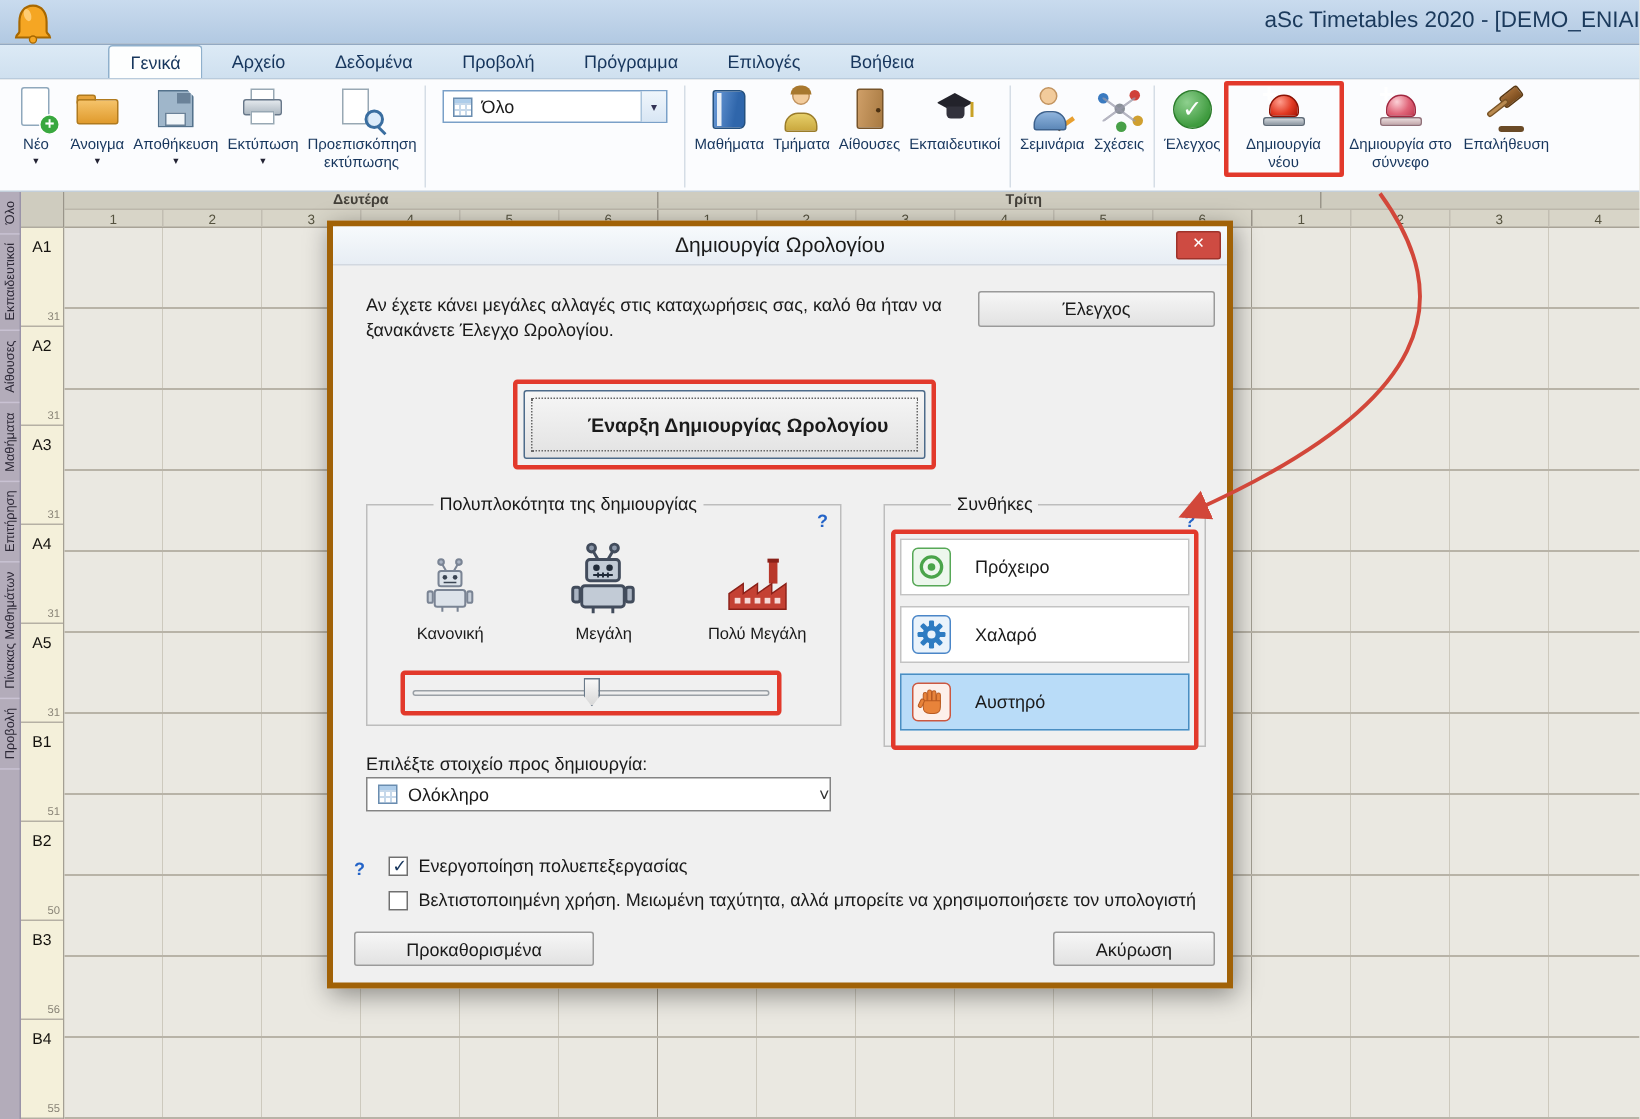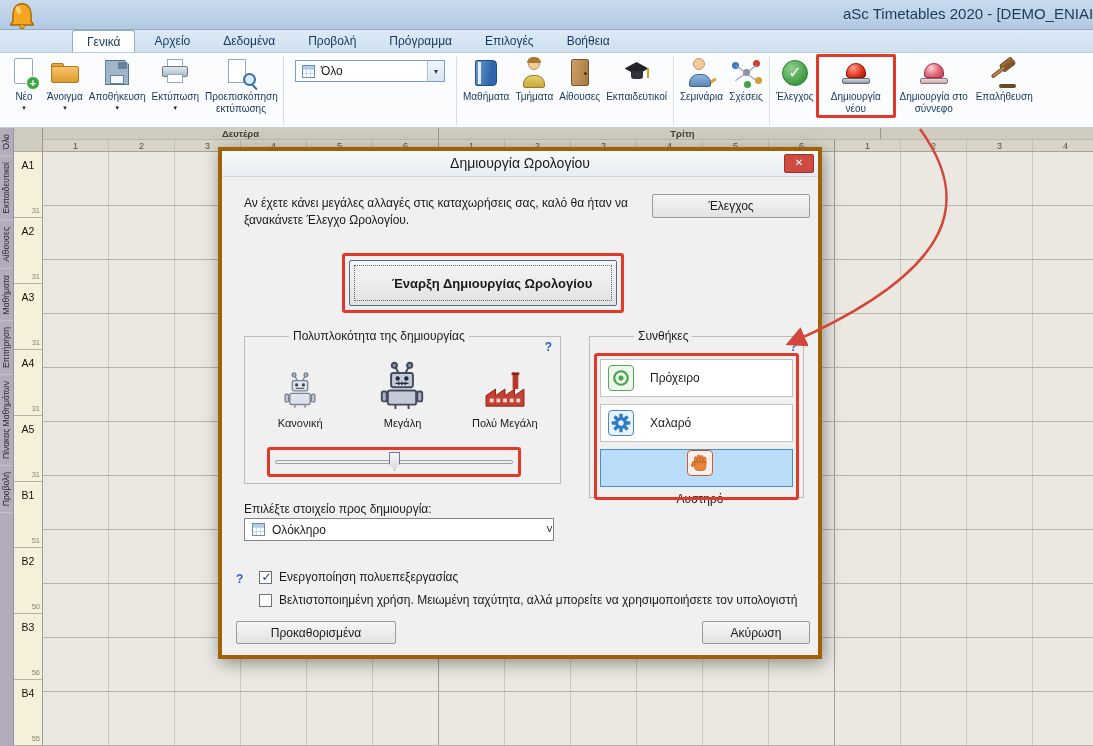--- a/index.html
+++ b/index.html
@@ -134,21 +134,21 @@
   .cxlabel{font-size:11px;color:#1a1a1a;margin-top:8px;}
   .slider-wrap{position:absolute;left:26px;top:114px;width:246px;height:22px;}
   .slider-wrap::after{content:"";position:absolute;inset:-4px;border:3px solid #e2392b;border-radius:3px;pointer-events:none;}
   .track{position:absolute;left:4px;right:4px;top:9px;height:4px;background:#efefef;border:1px solid #9aa0a6;border-radius:2px;cursor:pointer;}
   .thumb{position:absolute;left:48%;top:1px;width:11px;height:19px;background:linear-gradient(#f8f8f8,#d8d8d8);
     border:1px solid #6a7a8a;clip-path:polygon(0 0,100% 0,100% 62%,50% 100%,0 62%);cursor:pointer;}
   .cond-stack{position:absolute;left:10px;top:22px;width:193px;}
   .cond-stack::after{content:"";position:absolute;inset:-6px;border:3px solid #e2392b;border-radius:3px;pointer-events:none;}
   .cond{display:flex;align-items:center;gap:16px;width:100%;height:38px;margin-bottom:7px;background:#fff;
     border:1px solid #c3c3c3;padding-left:7px;font-size:12px;color:#1a1a1a;cursor:pointer;font-family:inherit;}
-  .cond.selected{background:#b9dcf8;border-color:#4a8ec2;flex-direction:column;}
+  .cond.selected{background:#b9dcf8;border-color:#4a8ec2;}
   .cond-icon{width:26px;height:26px;border-radius:4px;display:flex;align-items:center;justify-content:center;flex:none;}
   .cond-icon.green{border:1px solid #57a857;background:#edf7ed;}
   .cond-icon.blue{border:1px solid #4a86c8;background:#eaf3fb;}
   .cond-icon.red{border:1px solid #cc5840;background:#fdf0ea;}
   .sel-label{position:absolute;left:22px;top:325px;font-size:12px;color:#1a1a1a;}
   .dcombo{position:absolute;left:22px;top:341px;width:310px;height:23px;display:flex;align-items:center;gap:7px;
     background:#fff;border:1px solid #848484;padding:0 0 0 7px;cursor:pointer;}
   .cval{font-size:12px;color:#1a1a1a;}
   .carrow2{margin-left:auto;font-size:12px;color:#333;}
   .help-cb{left:14px;top:395px;}

